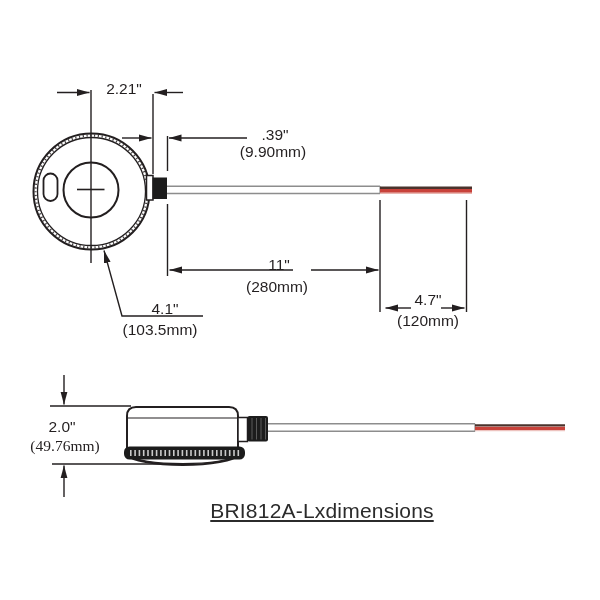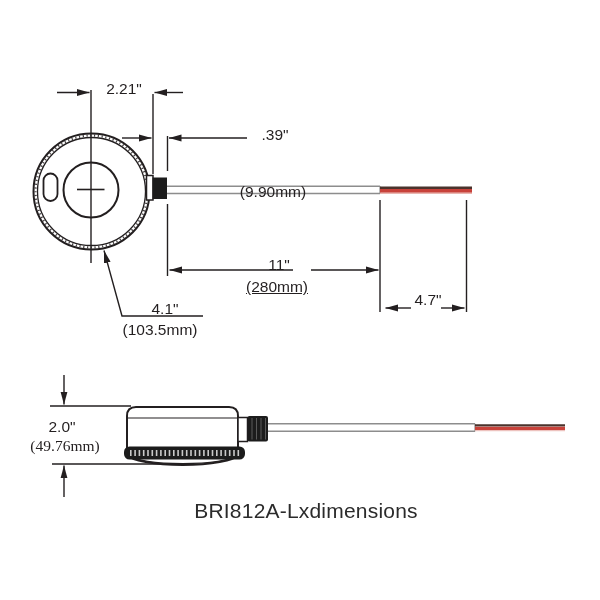--- a/index.html
+++ b/index.html
@@ -96,27 +96,28 @@
       <line x1="50" y1="406" x2="131" y2="406"></line>
       <line x1="52" y1="464" x2="173" y2="464"></line>
       <line x1="64" y1="375" x2="64" y2="404.5" marker-end="url(#arw)"></line>
       <line x1="64" y1="497" x2="64" y2="465.5" marker-end="url(#arw)"></line>
     </g>
   </svg>
 
   <div class="lbl" style="left:84px;top:80px;width:80px;">2.21"</div>
 
   <div class="lbl" style="left:235px;top:126px;width:80px;">.39"</div>
-  <div class="lbl" style="left:223px;top:143px;width:100px;margin-top:40px;">(9.90mm)</div>
+  <div class="lbl" style="left:223px;top:143px;width:100px;">(9.90mm)</div>
 
   <div class="lbl" style="left:239px;top:256px;width:80px;">11"</div>
-  <div class="lbl" style="left:227px;top:278px;width:100px;text-decoration:underline;">(280mm)</div>
+  <div class="lbl" style="left:227px;top:278px;width:100px;">(280mm)</div>
 
   <div class="lbl" style="left:388px;top:291px;width:80px;">4.7"</div>
+  <div class="lbl" style="left:378px;top:312px;width:100px;">(120mm)</div>
 
   <div class="lbl" style="left:125px;top:300px;width:80px;">4.1"</div>
   <div class="lbl" style="left:110px;top:321px;width:100px;">(103.5mm)</div>
 
   <div class="lbl" style="left:22px;top:418px;width:80px;">2.0"</div>
   <div class="lbl" style="left:15px;top:437px;width:100px;font-family:Liberation Serif, serif;">(49.76mm)</div>
 
-  <div class="lbl lbl-title" style="left:156px;top:499px;width:300px;">BRI812A-Lxdimensions</div>
+  <div class="lbl lbl-title" style="left:172px;top:499px;width:300px;text-decoration:underline;">BRI812A-Lxdimensions</div>
 </div>
 
 </body></html>

